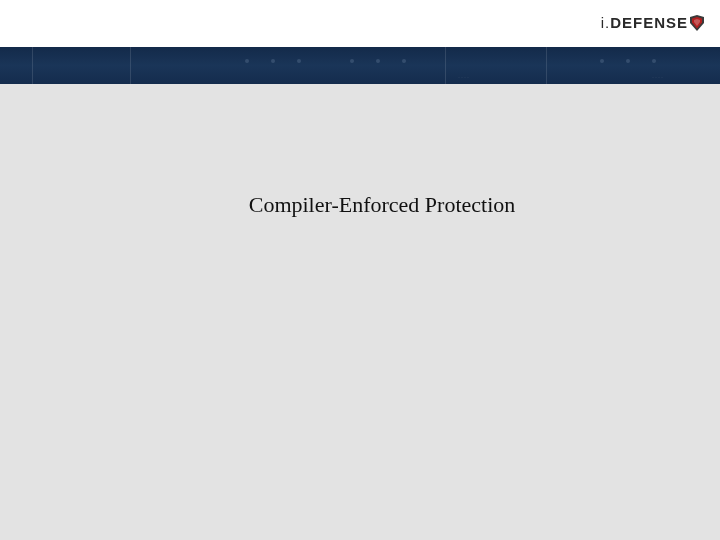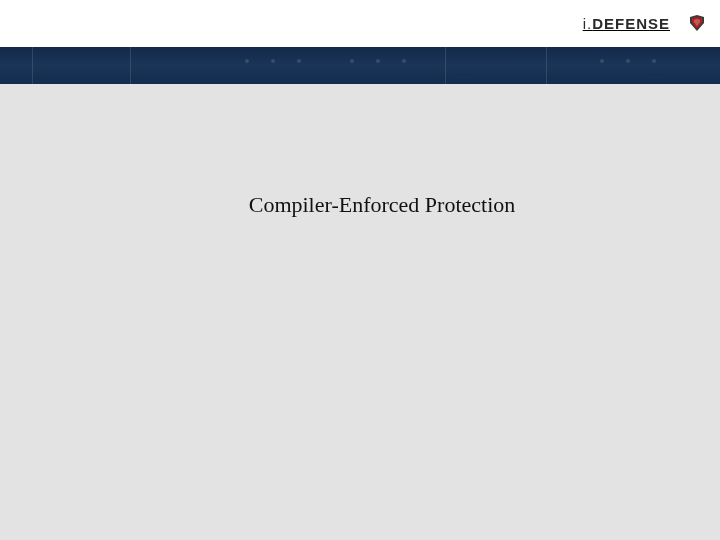--- a/index.html
+++ b/index.html
@@ -15,23 +15,22 @@
     width: 100%;
     height: 47px;
     background: #ffffff;
     position: relative;
   }
   .logo-wrap {
     position: absolute;
     right: 14px;
     top: 14px;
     display: flex;
-    align-items: center;
-    gap: 18px;
-    text-decoration: underline;
+    align-items: flex-start;
+    gap: 0;
   }
   .logo-text {
     font-family: Arial, Helvetica, sans-serif;
     font-size: 15px;
     letter-spacing: 1px;
     color: #2a2a2a;
   }
   .logo-text .thin { font-weight: 400; }
   .logo-text .bold { font-weight: 900; }
   .logo-mark {

